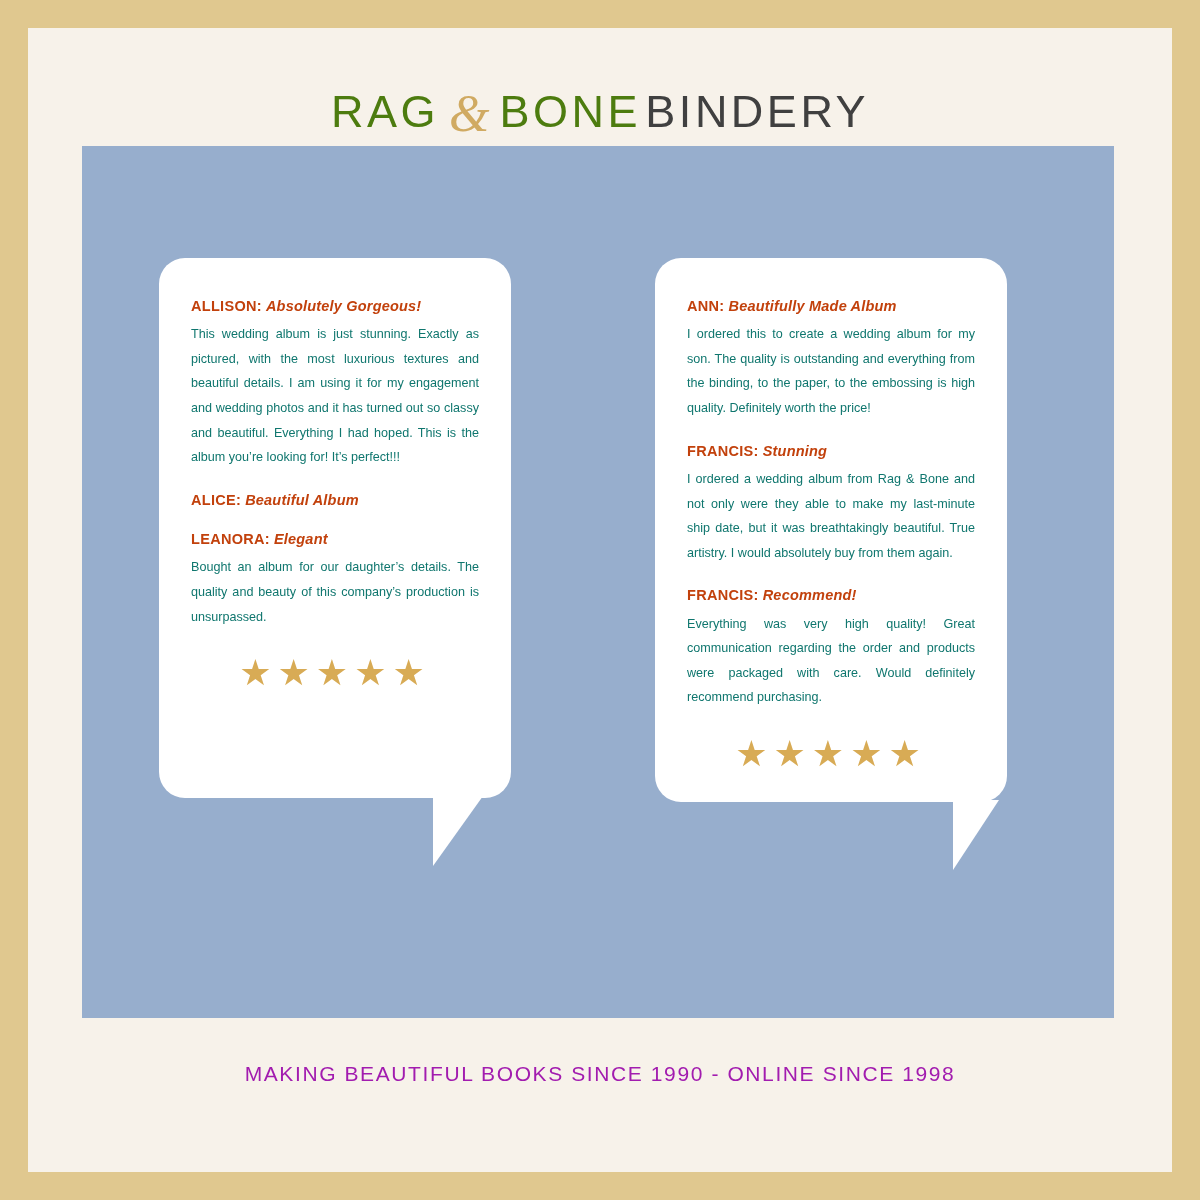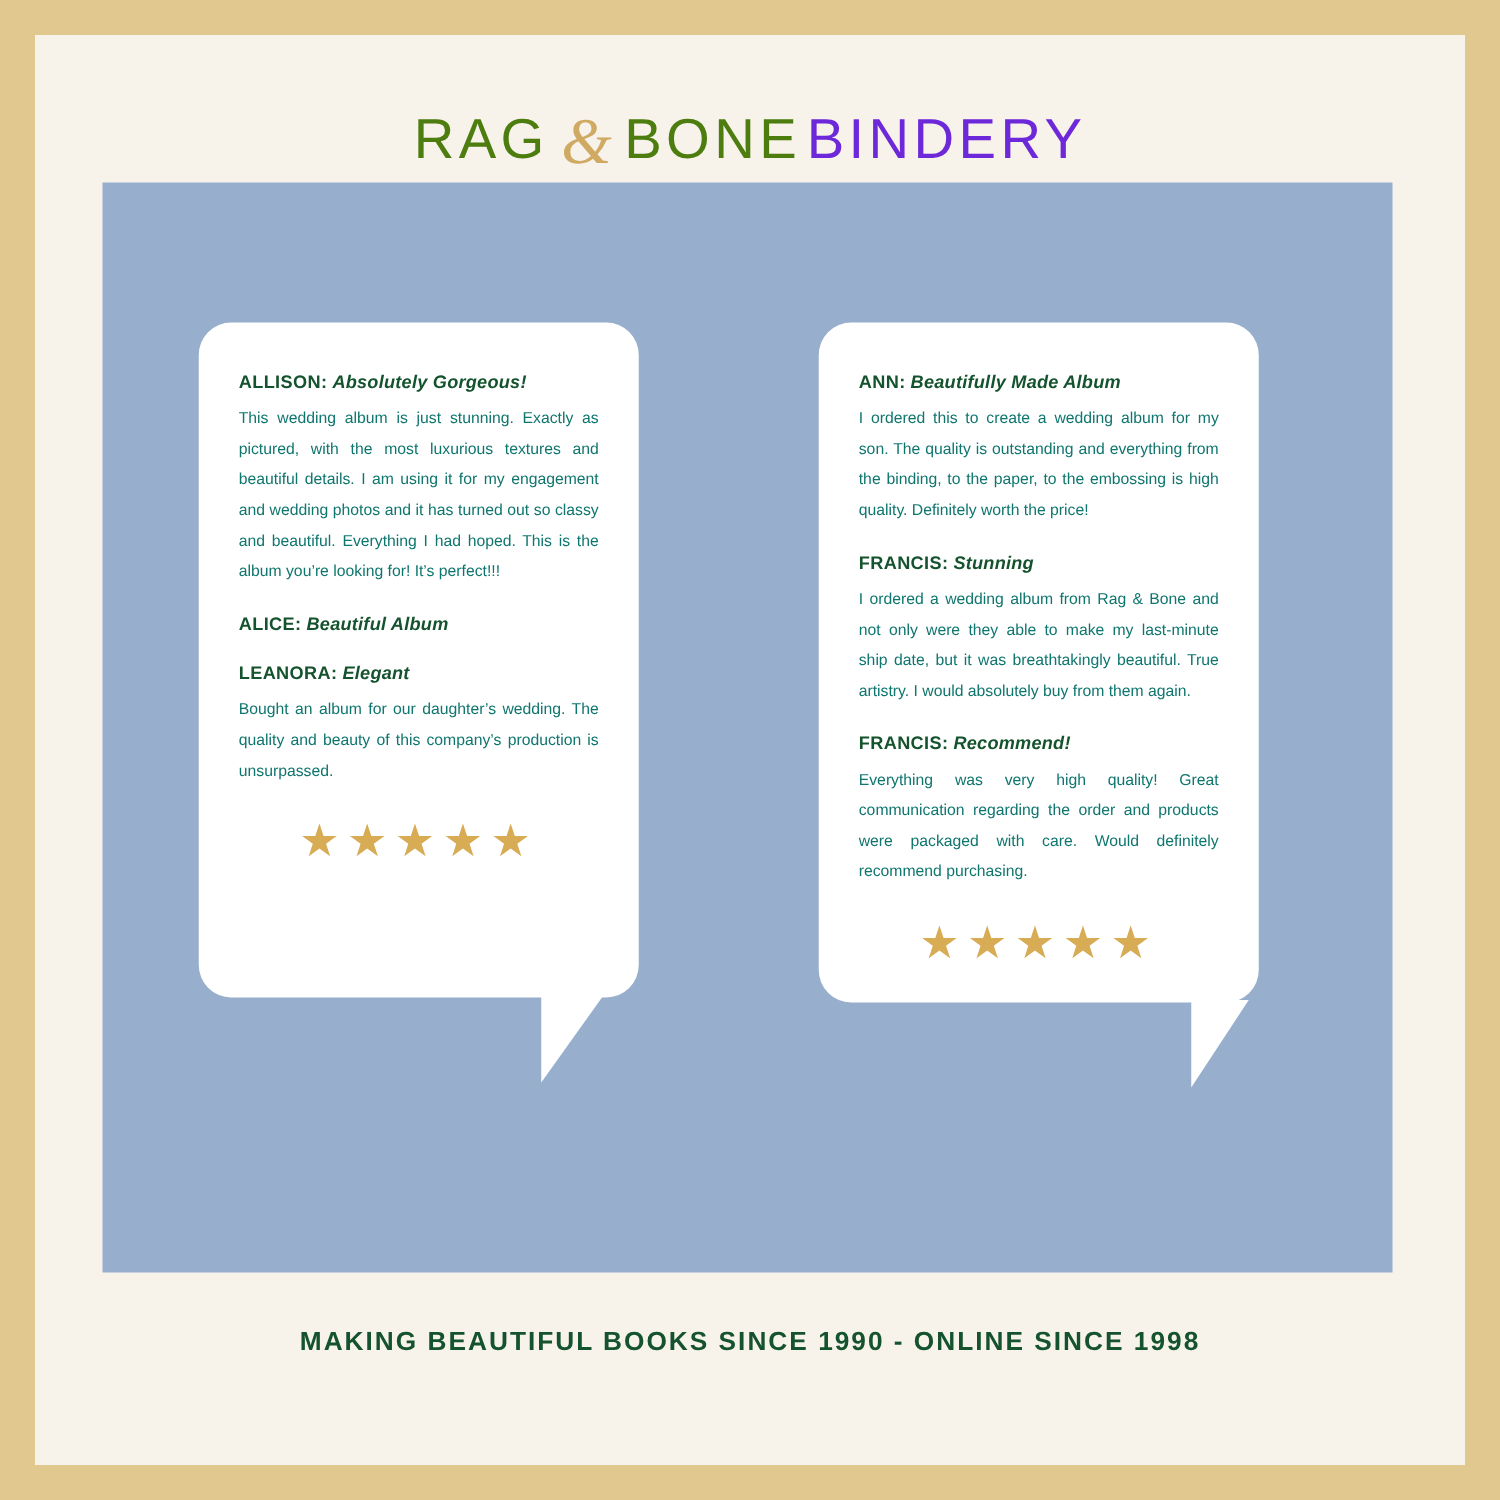--- a/index.html
+++ b/index.html
@@ -45,21 +45,21 @@
     color: #d0aa62;
     padding: 0 10px;
     position: relative;
     top: 4px;
   }
   .logo .word-grey {
     font-family: "Liberation Sans", sans-serif;
     font-size: 45px;
     letter-spacing: 3.5px;
     font-weight: 300;
-    color: #6d28d9;
+    color: #404040;
   }
   
   .panel {
     position: absolute;
     left: 54px;
     top: 118px;
     width: 1032px;
     height: 872px;
     background: #97aecd;
   }
@@ -108,21 +108,21 @@
     border-left: 0 solid transparent;
     border-right: 46px solid transparent;
     border-top: 70px solid #ffffff;
   }
 
   .review { margin-bottom: 22px; }
   .review:last-of-type { margin-bottom: 0; }
 
   .r-head {
     font-size: 14.5px;
-    color: #14532d;
+    color: #c2410c;
     margin: 0 0 7px 0;
     line-height: 1.2;
   }
   .r-name {
     font-weight: bold;
     letter-spacing: 0.3px;
   }
   .r-title {
     font-weight: bold;
     font-style: italic;
@@ -145,22 +145,22 @@
   }
   
   .footer {
     position: absolute;
     left: 0;
     top: 1034px;
     width: 100%;
     text-align: center;
     font-size: 21px;
     letter-spacing: 1.6px;
-    color: #14532d;
-    font-weight: 700;
+    color: #a21caf;
+    font-weight: 400;
   }
 </style>
 </head>
 <body>
 
 <div class="page">
 
   <div class="logo">
     <span class="word-dark">RAG</span><span class="amp">&amp;</span><span class="word-dark">BONE</span> <span class="word-grey">BINDERY</span>
   </div>
@@ -184,21 +184,21 @@
               <span class="r-name">ALICE:</span>
               <span class="r-title">Beautiful Album</span>
             </p>
           </div>
 
           <div class="review">
             <p class="r-head">
               <span class="r-name">LEANORA:</span>
               <span class="r-title">Elegant</span>
             </p>
-            <p class="r-body">Bought an album for our daughter’s wedding. The quality and beauty of this company’s production is unsurpassed.</p>
+            <p class="r-body">Bought an album for our daughter’s details. The quality and beauty of this company’s production is unsurpassed.</p>
           </div>
 
           <div class="stars">★★★★★</div>
 
           <div class="tail left-t"></div>
         </div>
       </div>
 
       <div class="bubble-wrap right">
         <div class="bubble right-b">

